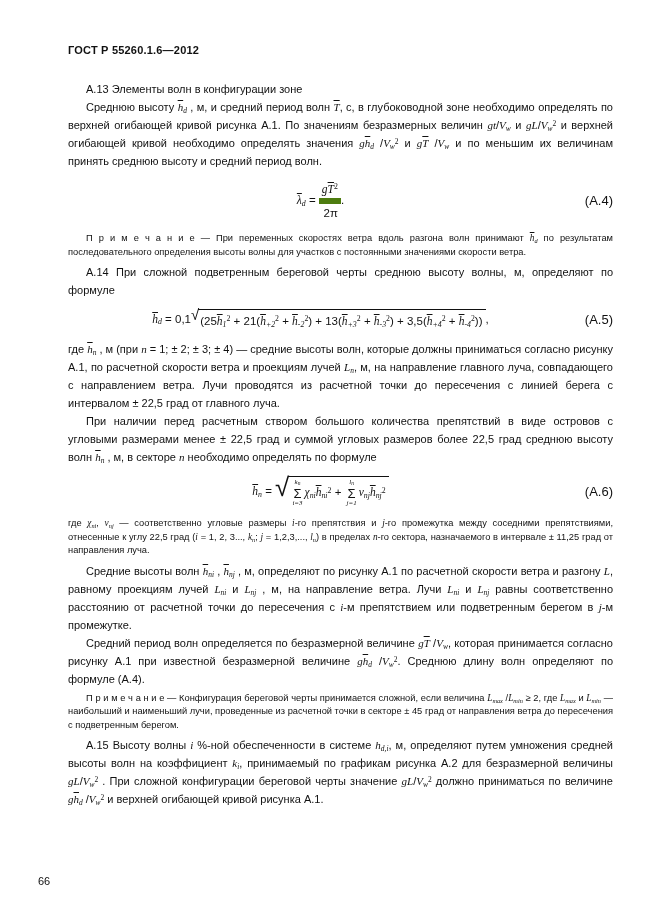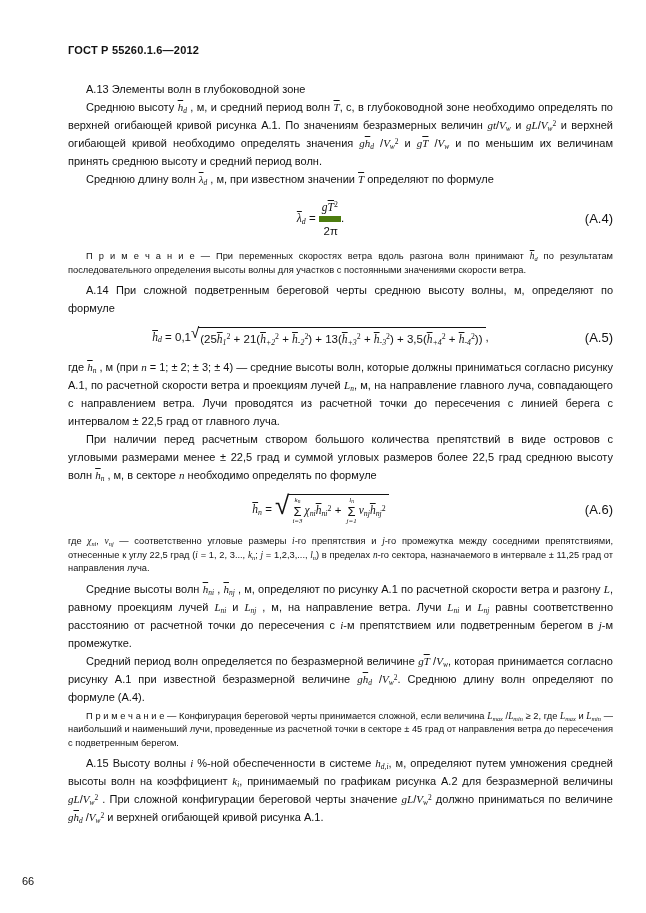--- a/index.html
+++ b/index.html
@@ -31,34 +31,33 @@
   .frac > span { display:block; padding:0 3px; }
   .frac .den { border-top:6px solid #4d7c0f; }
   .sqrt { display:inline-flex; align-items:flex-start; vertical-align:middle; }
   .sqrt .rad { font-size:15px; line-height:0.8; margin-right:-1px; }
   .sqrt.big .rad { font-size:26px; line-height:0.85; }
   .sqrt .vinc { border-top:1px solid #111; padding:2px 3px 0 2px;text-align:right; }
   .sum { display:inline-flex; flex-direction:column; align-items:center; vertical-align:middle; line-height:1; margin:0 2px; }
   .sum .lim { font-size:7px; line-height:1.1; font-family:"Liberation Serif", serif; font-style:italic; }
   .sum .lim sub { font-size:5.5px; }
   .sum .sg { font-size:13px; line-height:1; }
-  .page-number { position:absolute; left:22px; bottom:26px; font-size:11px;margin-top:40px; }
+  .page-number { position:absolute; left:38px; bottom:26px; font-size:11px;margin-top:40px; }
 </style>
 </head>
 <body>
 
 <div class="page">
 
   <div class="doc-header">ГОСТ Р 55260.1.6—2012</div>
 
   <div class="content">
 
-    <p class="para">А.13 Элементы волн в глубоководной зоне</p>
+    <p class="para">А.13 Элементы волн в конфигурации зоне</p>
     <p class="para">Среднюю высоту <span class="mi ov">h</span><sub>d</sub> , м, и средний период волн <span class="mi ov">T</span>, с, в глубоководной зоне необходимо определять по верхней огибающей кривой рисунка А.1. По значениям безразмерных величин <span class="mi">gt</span>/<span class="mi">V</span><sub>w</sub> и <span class="mi">gL</span>/<span class="mi">V</span><sub>w</sub><sup>2</sup> и верхней огибающей кривой необходимо определять значения <span class="mi">g</span><span class="mi ov">h</span><sub>d</sub> /<span class="mi">V</span><sub>w</sub><sup>2</sup> и <span class="mi">g</span><span class="mi ov">T</span> /<span class="mi">V</span><sub>w</sub> и по меньшим их величинам принять среднюю высоту и средний период волн.</p>
-    <p class="para">Среднюю длину волн <span class="mi ov">λ</span><sub>d</sub> , м, при известном значении <span class="mi ov">T</span> определяют по формуле</p>
 
     <div class="formula-row">
       <span class="fbody"><span class="mi ov">λ</span><sub>d</sub> = <span class="frac"><span class="num"><span class="mi">g</span><span class="mi ov">T</span><sup>2</sup></span><span class="den">2π</span></span>.</span>
       <span class="fnum">(А.4)</span>
     </div>
 
     <p class="para small">П р и м е ч а н и е — При переменных скоростях ветра вдоль разгона волн принимают <span class="mi ov">h</span><sub>d</sub> по результатам последовательного определения высоты волны для участков с постоянными значениями скорости ветра.</p>
 
     <p class="para">А.14 При сложной подветренным береговой черты среднюю высоту волны, м, определяют по формуле</p>
 

